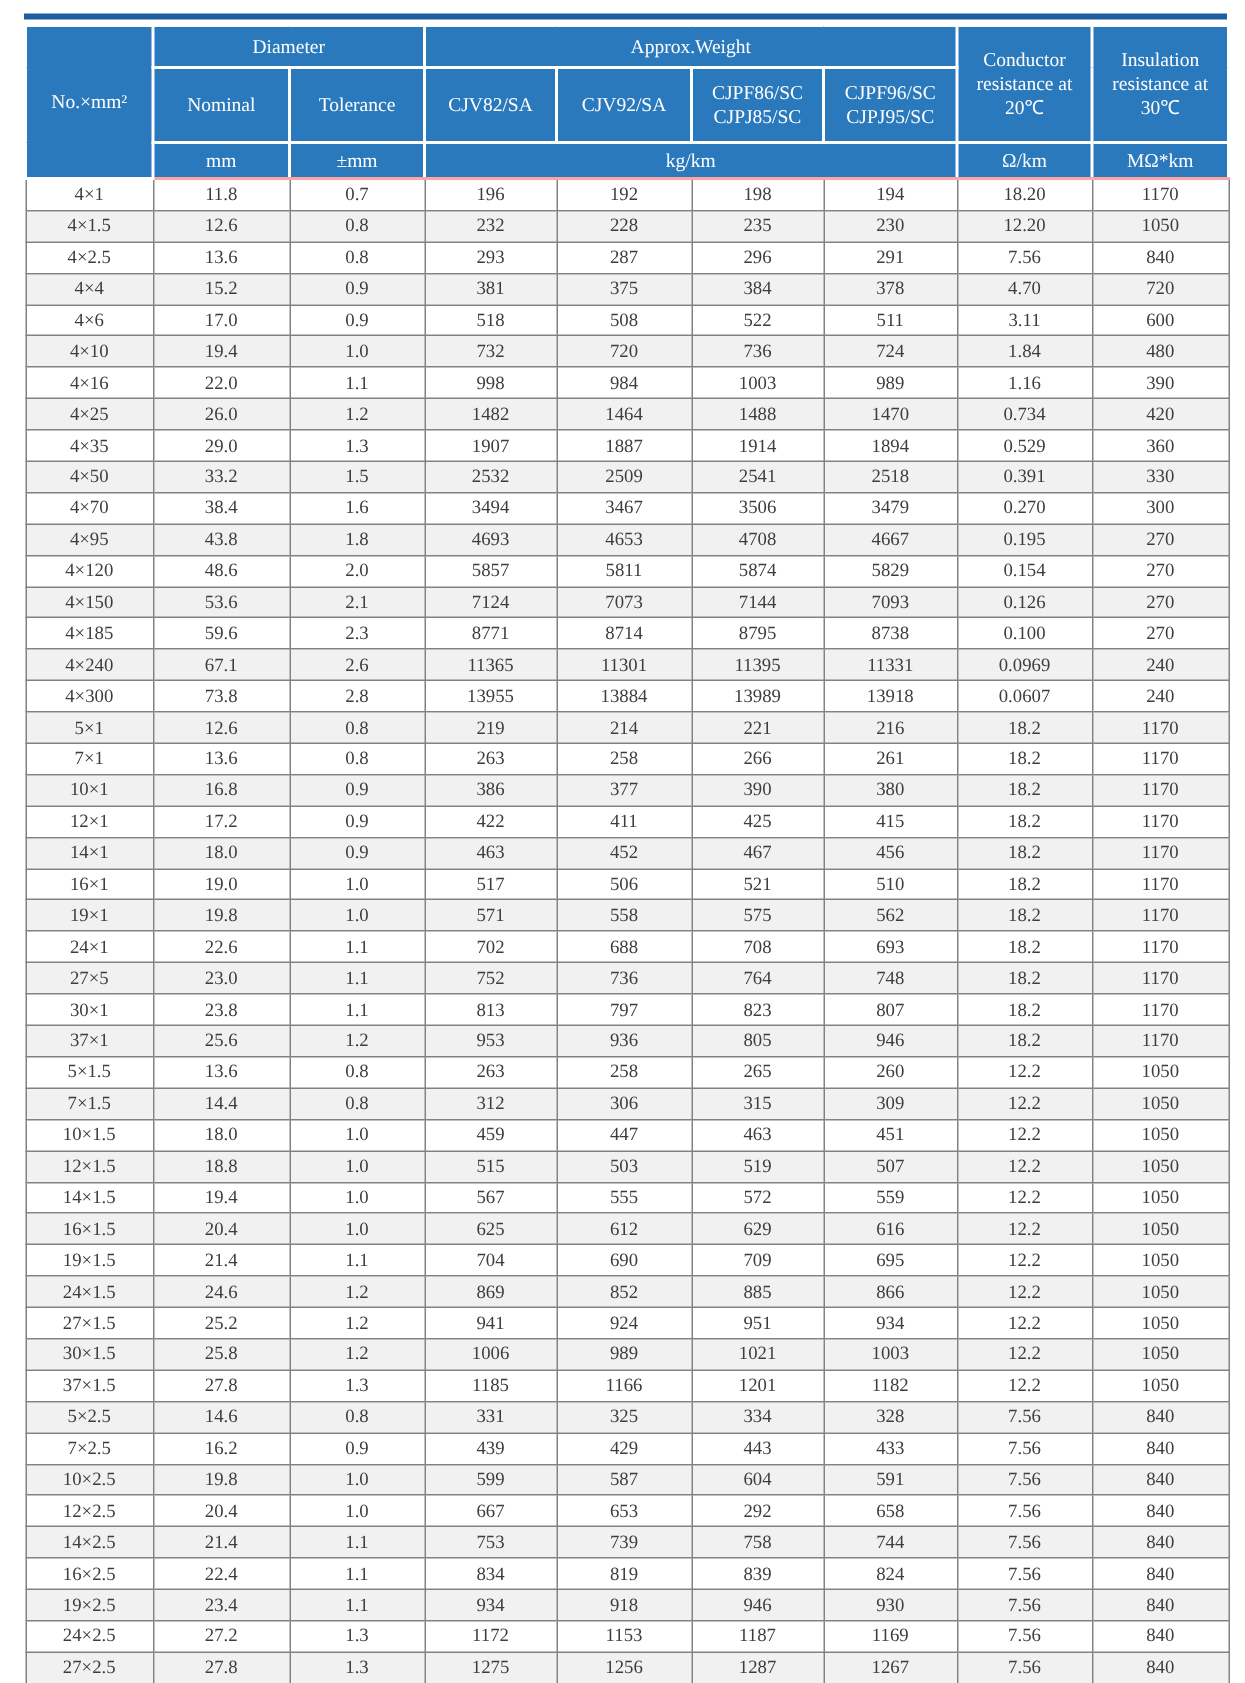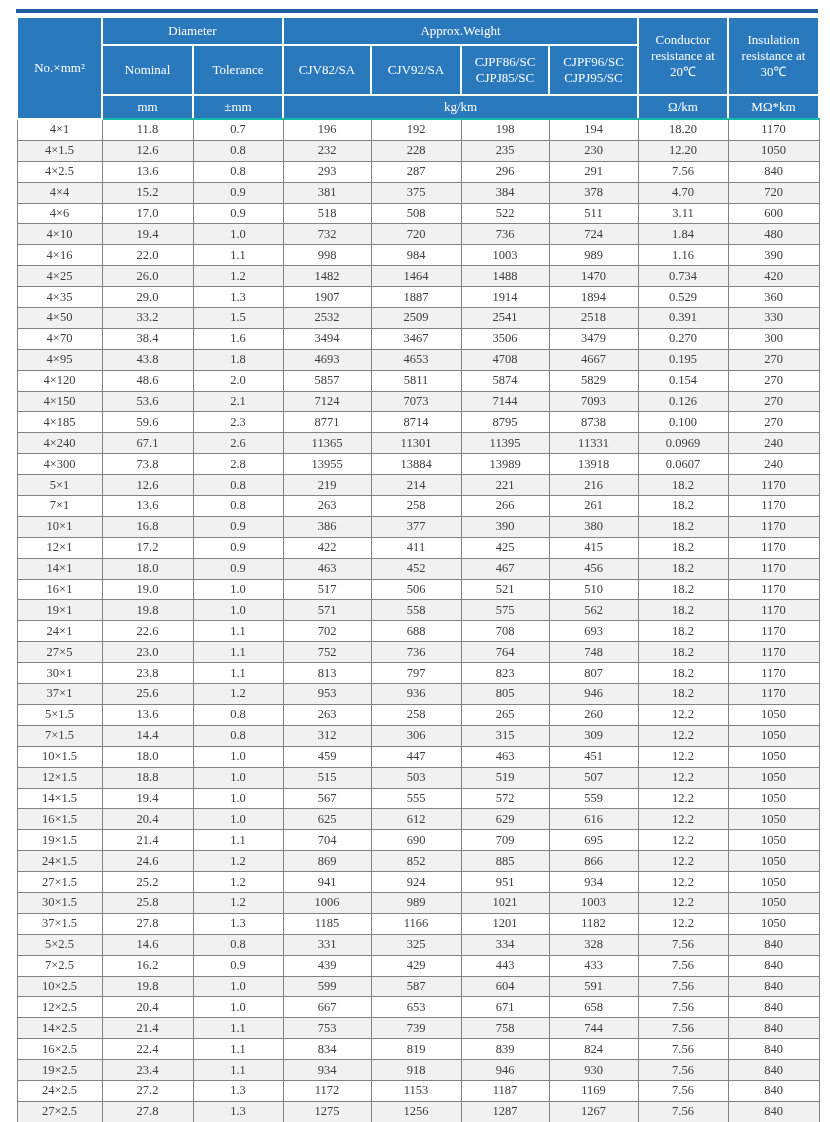--- a/index.html
+++ b/index.html
@@ -30,21 +30,21 @@
     text-align: center;
     vertical-align: middle;
     border: 2px solid #ffffff;
     font-size: 13px;
     line-height: 1.25;
     padding: 1px 2px;
     font-weight: normal;
   }
   thead tr.group-row td { height: 24px; }
   thead tr.sub-row td { height: 46px; }
-  thead tr.unit-row td { height: 20px; border-bottom: 2px solid #14b8a6; font-family: Liberation Serif, serif; }
+  thead tr.unit-row td { height: 20px; border-bottom: 2px solid #fca5a5; font-family: Liberation Serif, serif; }
   td.multiline { white-space: pre-line; font-family: Liberation Serif, serif; }
   tbody td {
     border: 1px solid #828282;
     border-top: 1.5px solid #757575;
     text-align: center;
     vertical-align: middle;
     font-size: 12.5px;
     color: #3d3d3d;
     height: 19.9px;
     padding: 0 2px;
@@ -559,21 +559,21 @@
           <td>591</td>
           <td>7.56</td>
           <td>840</td>
         </tr>
         <tr>
           <td>12×2.5</td>
           <td>20.4</td>
           <td>1.0</td>
           <td>667</td>
           <td>653</td>
-          <td>671</td>
+          <td>292</td>
           <td>658</td>
           <td>7.56</td>
           <td>840</td>
         </tr>
         <tr>
           <td>14×2.5</td>
           <td>21.4</td>
           <td>1.1</td>
           <td>753</td>
           <td>739</td>

